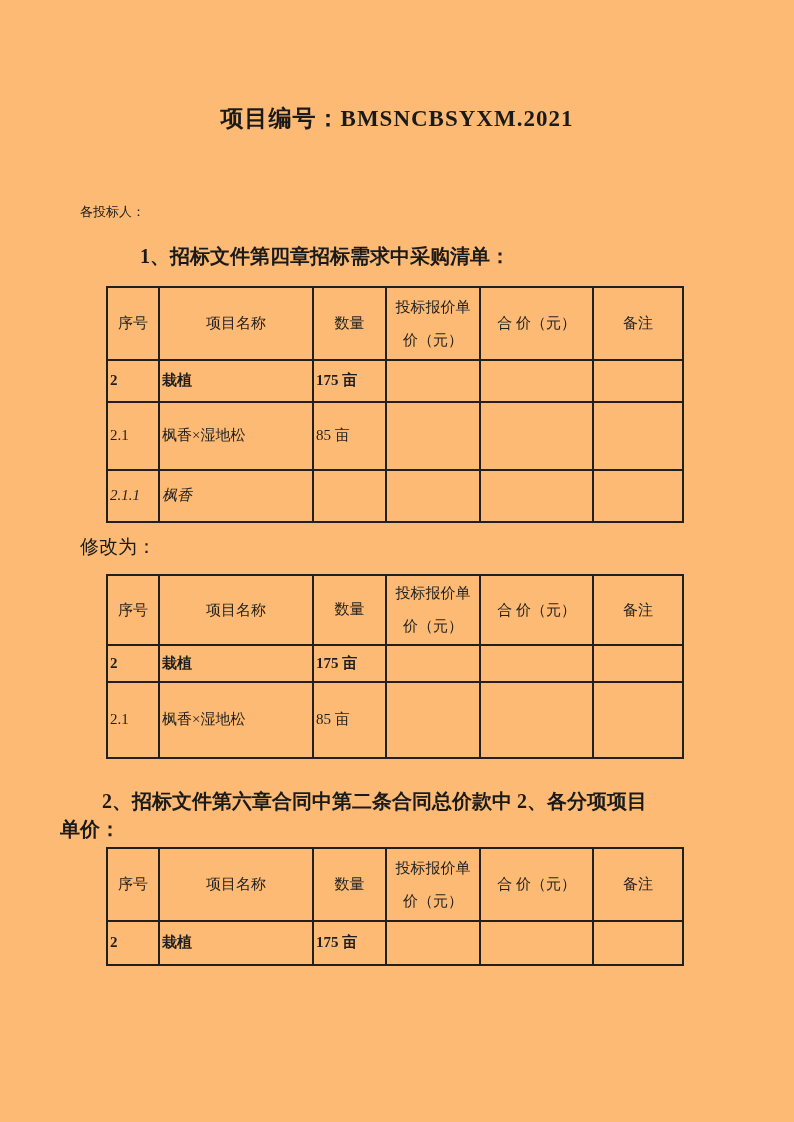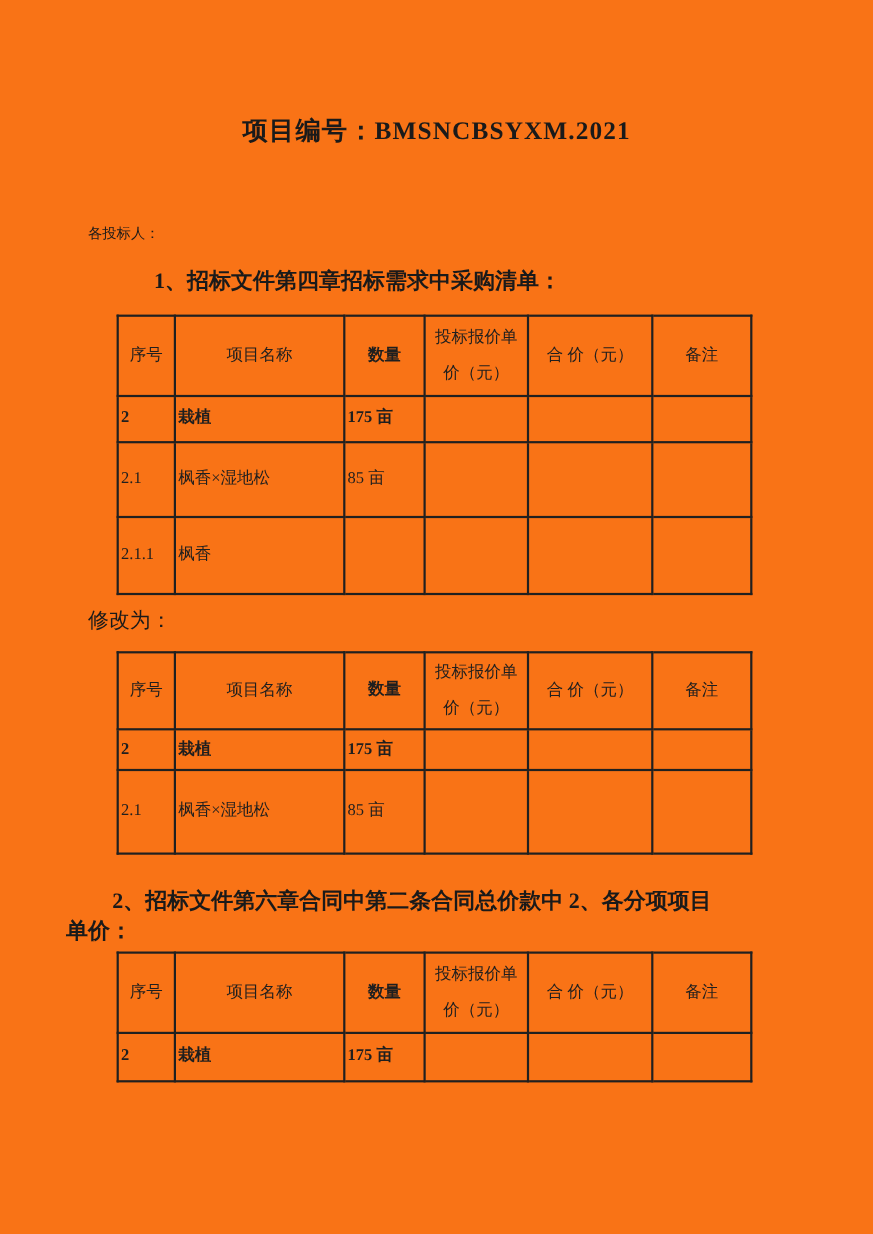--- a/index.html
+++ b/index.html
@@ -1,19 +1,19 @@
 <!DOCTYPE html>
 <html><head>
 <meta charset="utf-8">
 <style>
   html,body{margin:0;padding:0;background:#ffffff;}
   .page{
     position:relative;
     width:794px;height:1122px;
-    background:#f97316;
+    background:#fdba74;
     overflow:hidden;
     font-family:"Liberation Serif","DejaVu Serif",serif;
     color:#1a1a1a;
   }
   .doc-title{
     margin:103px 0 0 0;
     font-size:23px;
     font-weight:bold;
     line-height:32px;
     text-align:center;
@@ -51,28 +51,28 @@
     border:2px solid #202020;
     vertical-align:middle;
     font-size:15px;
     font-weight:normal;
     color:#1f1f1f;
     padding:1px 2px;
     line-height:1.55;
     overflow:hidden;
   }
   table.tbl th{ white-space:pre-line; line-height:2.2; }
-  table.tbl tr.hdr th:nth-child(3){ font-weight:bold; line-height:1.55; }
+  table.tbl tr.hdr th:nth-child(3){ font-weight:normal; line-height:1.55; }
   table.tbl tr.em td{ font-weight:bold; }
   col.c0{width:52px;} col.c1{width:154px;} col.c2{width:73px;}
   col.c3{width:94px;} col.c4{width:113px;} col.c5{width:90px;}
   #t1 tr:nth-child(1){height:73px;}
   #t1 tr:nth-child(2){height:42px;}
   #t1 tr:nth-child(3){height:68px;}
-  #t1 tr:nth-child(4){height:70px;}
+  #t1 tr:nth-child(4){height:52px;font-style:italic;}
   #t1 tr:nth-child(5){height:74px;}
   #t2{ margin-top:10px; }
   #t2 tr:nth-child(1){height:67px;}
   #t2 tr:nth-child(2){height:37px;}
   #t2 tr:nth-child(3){height:76px;}
   #t3 tr:nth-child(1){height:73px;}
   #t3 tr:nth-child(2){height:44px;}
 </style>
 </head>
 <body>

